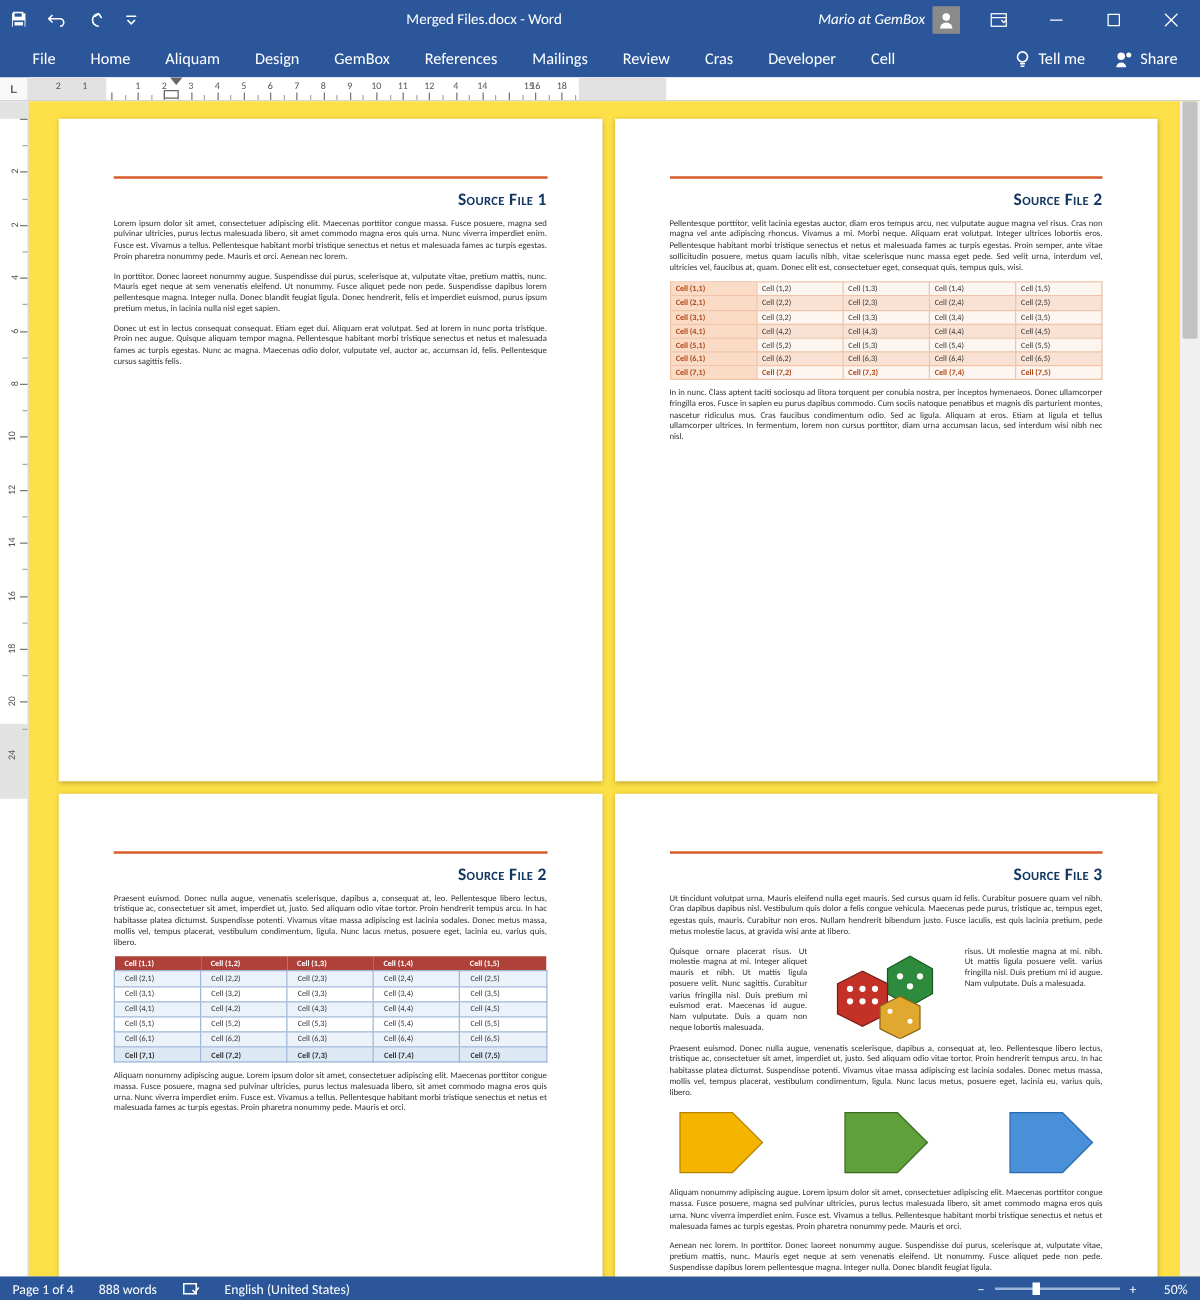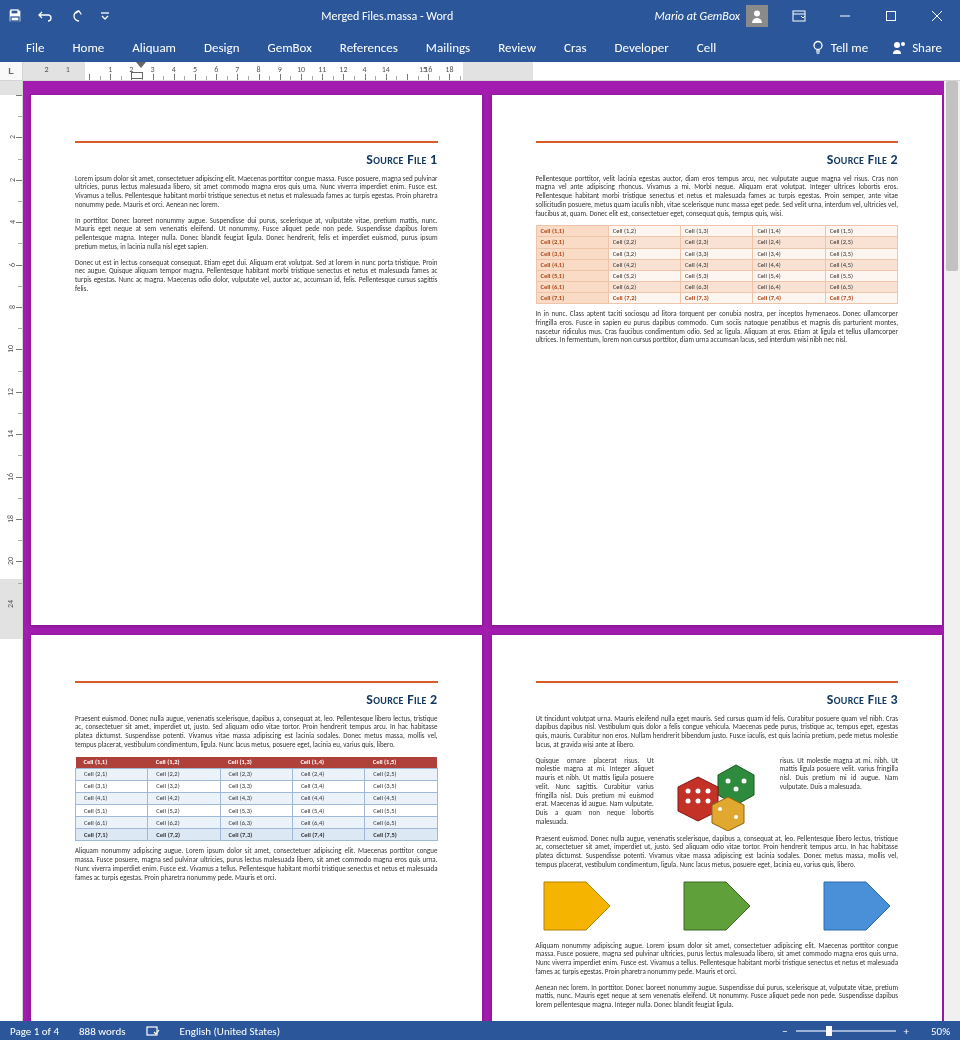--- a/index.html
+++ b/index.html
@@ -34,21 +34,21 @@
   .hruler .indenter{position:absolute;left:113px;top:0;}
   .hruler .indenter .top-tri{width:0;height:0;border-left:5px solid transparent;border-right:5px solid transparent;border-top:6px solid #666;}
   .hruler .indenter .bot{width:10px;height:5px;border:1px solid #666;background:#fff;margin-top:4px;margin-left:-5px;}
   
   .workspace{height:940px;display:flex;}
   .vruler{width:22px;background:#fff;border-right:1px solid #d4d4d4;position:relative;font-size:8px;color:#555;}
   .vruler .dark{position:absolute;left:0;width:22px;background:#e2e2e2;}
   .vruler .tick{position:absolute;right:0;height:1px;width:6px;background:#777;}
   .vruler .tick.s{width:4px;background:#aaa;}
   .vruler .num{position:absolute;right:8px;transform:translateY(-50%) rotate(-90deg);}
-  .canvas{flex:1;background:#a21caf;padding:14px 8px;position:relative;overflow:hidden;}
+  .canvas{flex:1;background:#fde047;padding:14px 24px;position:relative;overflow:hidden;}
   .vscroll{position:absolute;right:0;top:0;width:16px;height:100%;background:#f0f0f0;}
   .vscroll .thumb{position:absolute;left:2px;width:12px;top:0;height:190px;background:#c2c2c2;border-radius:2px;}
   .pages{display:grid;grid-template-columns:1fr 1fr;grid-template-rows:530px 530px;gap:10px;margin-right:10px;}
   .page{background:#fff;box-shadow:0 1px 4px rgba(0,0,0,0.25);padding:46px 44px 28px 44px;font-size:7px;color:#333;line-height:1.25;overflow:hidden;position:relative;}
   .page .rule-line{border-top:2.5px solid #d85c27;margin-bottom:8px;}
   .page h1{font-variant:small-caps;color:#11365f;font-size:14px;text-align:right;margin:0 0 6px 0;font-weight:600;letter-spacing:0.3px;}
   .page p{margin:0 0 7px 0;text-align:justify;}
   
   table.doc{width:100%;border-collapse:collapse;font-size:6.5px;margin:4px 0 6px 0;}
   table.orange td{border:1px solid #f0c4a8;padding:1px 4px;}
@@ -100,21 +100,21 @@
           <path d="M11 1 L13 4 M11 1 L8 3" stroke-linecap="round"></path>
         </svg>
       </div>
     <div class="btn">
         <svg width="10" height="10" viewBox="0 0 10 10">
           <line x1="1" y1="2" x2="9" y2="2"></line>
           <polyline points="2,5 5,8 8,5"></polyline>
         </svg>
       </div>
   </div>
-  <div class="title-center">Merged Files.massa  -  Word</div>
+  <div class="title-center">Merged Files.docx  -  Word</div>
   <div class="title-right">
     <span class="user">Mario at GemBox</span>
     <span class="avatar">
         <svg width="14" height="14" viewBox="0 0 14 14">
           <circle cx="7" cy="4.5" r="3"></circle>
           <path d="M2 14 A5 5 0 0 1 12 14 Z"></path>
         </svg>
       </span>
     <div class="winbtn">
         <svg width="14" height="12" viewBox="0 0 14 12">

